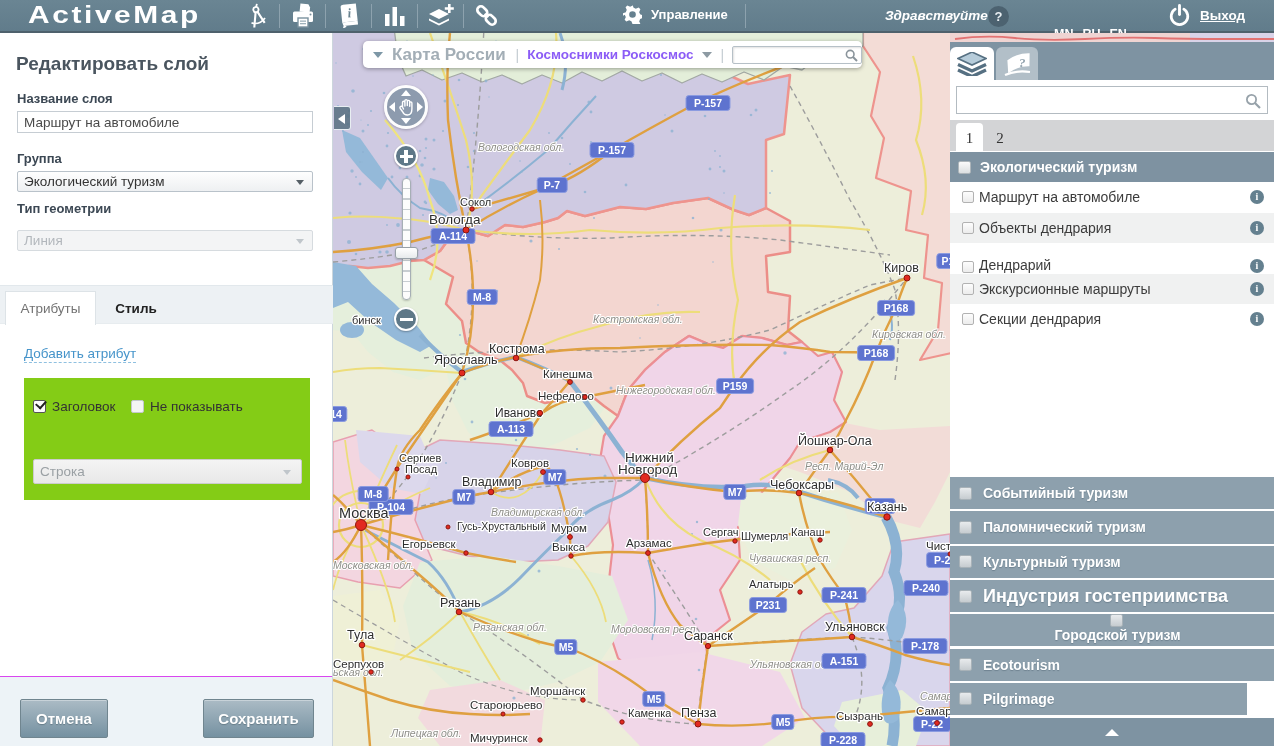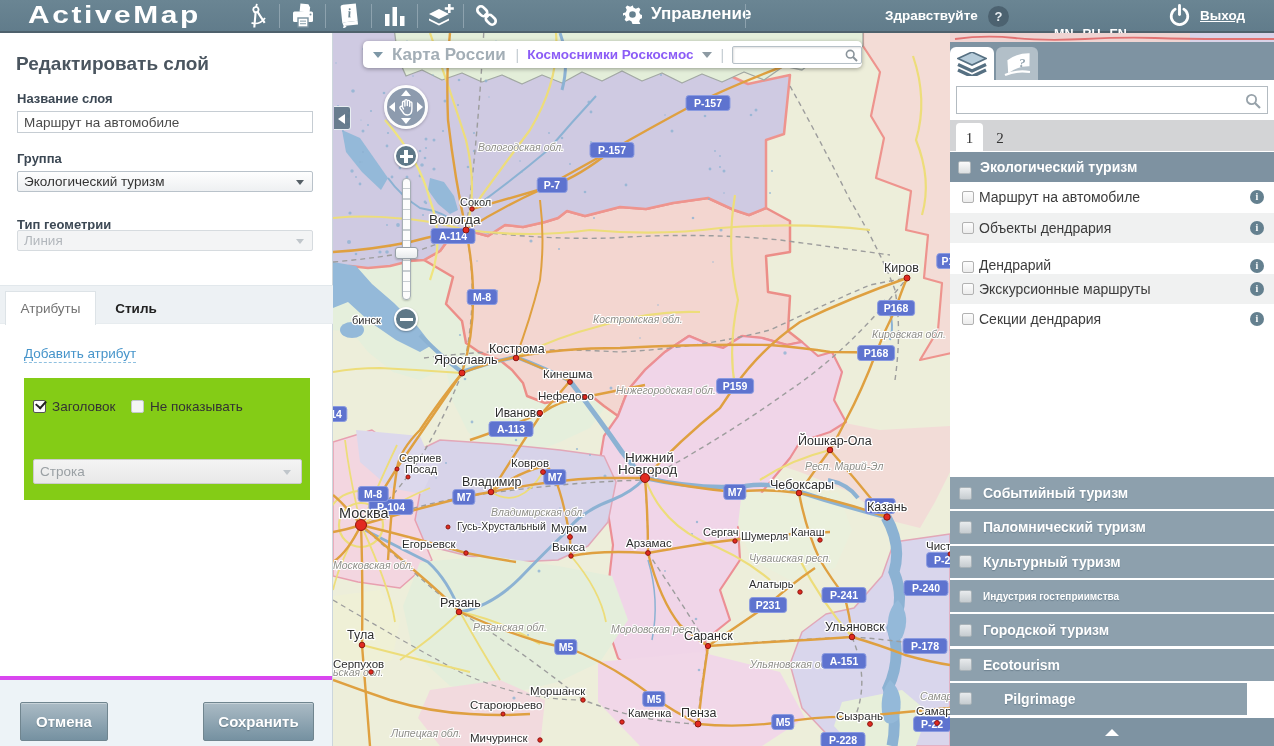--- a/index.html
+++ b/index.html
@@ -1,24 +1,24 @@
 <!DOCTYPE html>
 <html><head><meta charset="utf-8">
 <style>
 html,body{margin:0;padding:0;width:1274px;height:746px;overflow:hidden;font-family:"Liberation Sans",sans-serif;background:#fff;}
 *{box-sizing:border-box;}
 .topbar{position:absolute;left:0;top:0;width:1274px;height:33px;background:linear-gradient(#6a8593,#617c8b);border-bottom:2px solid #4e616c;display:flex;align-items:center;}
 .logo{color:#fff;font-size:23px;font-weight:bold;margin-left:28px;letter-spacing:2px;transform:scaleX(1.30);transform-origin:0 50%;}
 .tb-icons{display:flex;align-items:center;position:absolute;left:234px;top:0;height:31px;}
 .tb-ic{width:45px;height:31px;display:flex;align-items:center;justify-content:center;}
 .tb-sep{width:1px;height:24px;background:#8da2ae;}
-.manage{position:absolute;left:623px;top:0;height:28px;display:flex;align-items:center;color:#fff;font-weight:bold;font-size:17px;}
+.manage{position:absolute;left:623px;top:0;height:28px;display:flex;align-items:center;color:#fff;font-weight:bold;font-size:13px;}
 .manage svg{margin-right:9px;}
 .tb-sep2{position:absolute;left:745px;top:4px;width:1px;height:24px;background:#8da2ae;}
-.greet{position:absolute;left:885px;top:0;height:31px;display:flex;align-items:center;color:#fff;font-weight:bold;font-size:13.5px;}
+.greet{position:absolute;left:885px;top:0;height:31px;display:flex;align-items:center;color:#fff;font-weight:bold;font-size:13.5px;font-style:italic;}
 .qcirc{position:absolute;left:988px;top:6px;width:21px;height:21px;border-radius:50%;background:#4c6270;color:#e8eef2;font-weight:bold;font-size:13px;text-align:center;line-height:21px;}
 .langs{position:absolute;left:1054px;top:0;height:41px;display:flex;align-items:flex-end;gap:9px;}
 .langs a{color:#fff;font-weight:bold;font-size:12.5px;text-decoration:underline;}
 .exit{position:absolute;left:1168px;top:0;height:31px;display:flex;align-items:center;color:#fff;}
 .exit a{color:#fff;font-weight:bold;font-size:13.5px;text-decoration:underline;margin-left:9px;}
 
 .lpanel{position:absolute;left:0;top:33px;width:333px;height:713px;background:#fff;border-right:1px solid #ccd6dc;}
 .lp-title{position:absolute;left:16px;top:20px;font-size:19px;font-weight:bold;color:#4a555f;}
 .lp-label{position:absolute;left:17px;font-size:13px;font-weight:bold;color:#3c4854;}
 .lp-input{position:absolute;left:17px;width:296px;height:22px;border:1px solid #c6cdd3;background:#fff;font-size:13.5px;color:#4a4a4a;padding:0 6px;font-family:"Liberation Sans",sans-serif;display:flex;align-items:center;}
@@ -31,21 +31,21 @@
 .lp-tab2{position:absolute;left:96px;top:5px;width:80px;height:34px;display:flex;align-items:center;justify-content:center;font-size:13.5px;font-weight:bold;color:#222;}
 .lp-link{position:absolute;left:24px;top:313px;font-size:13.5px;color:#4694ca;border-bottom:1px dashed #8fc0e0;padding-bottom:1px;}
 .lp-box{position:absolute;left:24px;top:345px;width:286px;height:122px;background:#84cc16;}
 .cbrow{position:absolute;left:9px;top:21px;display:flex;align-items:center;font-size:13.5px;color:#333;}
 .cb{width:13px;height:13px;border:1px solid #9aa0a5;background:#fcfcfc;border-radius:2px;margin-right:6px;position:relative;}
 .cb.chk{border-color:#555;}
 .cb.chk:after{content:"";position:absolute;left:2px;top:-1px;width:8px;height:5px;border-left:2.5px solid #222;border-bottom:2.5px solid #222;transform:rotate(-48deg);}
 .cb.dim{border-color:#c3c8cc;background:#f4f5f5;}
 .box-input{position:absolute;left:9px;top:47px;width:269px;height:21px;background:#fff;border:1px solid #b6b6b6;font-size:13.5px;color:#444;padding:0 5px;display:flex;align-items:center;}
 .box-select{position:absolute;left:9px;top:81px;width:269px;height:25px;background:linear-gradient(#f4f4f4,#e8e8e8);border:1px solid #cccccc;border-radius:2px;font-size:13.5px;color:#9aa0a4;padding:0 6px;display:flex;align-items:center;}
-.lp-footer{position:absolute;left:0;top:643px;width:332px;height:70px;background:#edf3f7;border-top:4px solid #d946ef;}
+.lp-footer{position:absolute;left:0;top:643px;width:332px;height:70px;background:#edf3f7;border-top:1px solid #d946ef;}
 .btn{position:absolute;top:22px;height:39px;background:linear-gradient(#abbbc5,#7591a1);border:1px solid #70858f;border-radius:2px;color:#fff;font-weight:bold;font-size:15px;display:flex;align-items:center;justify-content:center;box-shadow:inset 0 1px 0 rgba(255,255,255,.35);text-shadow:0 1px 1px rgba(70,90,100,.5);}
 </style></head>
 <body>
 <div class="topbar">
  <div class="logo">ActiveMap</div>
  <div class="tb-icons">
   <div class="tb-ic">
         <svg width="28" height="28" viewBox="0 0 28 28">
           <g transform="rotate(-14 14 14)" stroke="#fff" stroke-width="2.1" fill="none">
             <circle cx="14.5" cy="7.5" r="2.6" stroke-width="1.8"></circle>
@@ -130,21 +130,21 @@
       </svg>
       <a>Выход</a>
     </div>
 </div>
 <div class="lpanel">
  <div class="lp-title">Редактировать слой</div>
  <div class="lp-label" style="top:58px;">Название слоя</div>
  <div class="lp-input" style="top:78px;">Маршрут на автомобиле</div>
  <div class="lp-label" style="top:118px;">Группа</div>
  <div class="lp-select" style="top:138px;">Экологический туризм<span class="arr"></span></div>
- <div class="lp-label" style="top:184px;text-align:center;">Тип геометрии</div>
+ <div class="lp-label" style="top:168px;text-align:center;">Тип геометрии</div>
  <div class="lp-select dis" style="top:197px;">Линия<span class="arr dis"></span></div>
  <div class="lp-tabs">
    <div class="lp-tab1">Атрибуты</div>
    <div class="lp-tab2">Стиль</div>
  </div>
  <div class="lp-link">Добавить атрибут</div>
  <div class="lp-box">
    <div class="cbrow"><span class="cb chk"></span>Заголовок&nbsp;&nbsp;<span class="cb dim" style="margin-left:8px;"></span>Не показывать</div>
    <div class="box-select">Строка<span class="arr dis" style="top:10px;right:10px;"></span></div>
  </div>
@@ -672,29 +672,29 @@
  <div style="position:absolute;left:0;top:469.3px;width:324px;height:32.3px;background:#8da0ad;display:flex;align-items:center;">
    <span style="width:13px;height:13px;margin-left:9px;background:linear-gradient(#e8ebed,#c6ccd0);border:1px solid #a8b2b8;border-radius:2px;"></span>
    <span style="margin-left:11px;color:#fff;font-weight:bold;font-size:14px;text-shadow:0 1px 1px rgba(90,110,125,.6);">Паломнический туризм</span>
  </div>
  <div style="position:absolute;left:0;top:503.6px;width:324px;height:32.3px;background:#8da0ad;display:flex;align-items:center;">
    <span style="width:13px;height:13px;margin-left:9px;background:linear-gradient(#e8ebed,#c6ccd0);border:1px solid #a8b2b8;border-radius:2px;"></span>
    <span style="margin-left:11px;color:#fff;font-weight:bold;font-size:14px;text-shadow:0 1px 1px rgba(90,110,125,.6);">Культурный туризм</span>
  </div>
  <div style="position:absolute;left:0;top:537.9px;width:324px;height:32.3px;background:#8da0ad;display:flex;align-items:center;">
    <span style="width:13px;height:13px;margin-left:9px;background:linear-gradient(#e8ebed,#c6ccd0);border:1px solid #a8b2b8;border-radius:2px;"></span>
-   <span style="margin-left:11px;color:#fff;font-weight:bold;font-size:10px;text-shadow:0 1px 1px rgba(90,110,125,.6);">Индустрия гостеприимства</span>
- </div>
- <div style="position:absolute;left:0;top:572.1999999999999px;width:324px;height:32.3px;background:#8da0ad;display:flex;align-items:center;">
+   <span style="margin-left:11px;color:#fff;font-weight:bold;font-size:18px;text-shadow:0 1px 1px rgba(90,110,125,.6);">Индустрия гостеприимства</span>
+ </div>
+ <div style="position:absolute;left:0;top:572.1999999999999px;width:324px;height:32.3px;background:#8da0ad;display:flex;align-items:center;flex-direction:column;">
    <span style="width:13px;height:13px;margin-left:9px;background:linear-gradient(#e8ebed,#c6ccd0);border:1px solid #a8b2b8;border-radius:2px;"></span>
    <span style="margin-left:11px;color:#fff;font-weight:bold;font-size:14px;text-shadow:0 1px 1px rgba(90,110,125,.6);">Городской туризм</span>
  </div>
  <div style="position:absolute;left:0;top:606.4999999999999px;width:324px;height:32.3px;background:#8da0ad;display:flex;align-items:center;">
    <span style="width:13px;height:13px;margin-left:9px;background:linear-gradient(#e8ebed,#c6ccd0);border:1px solid #a8b2b8;border-radius:2px;"></span>
    <span style="margin-left:11px;color:#fff;font-weight:bold;font-size:14px;text-shadow:0 1px 1px rgba(90,110,125,.6);">Ecotourism</span>
  </div>
- <div style="position:absolute;left:0;top:640.7999999999998px;width:297px;height:32.3px;background:#8da0ad;display:flex;align-items:center;gap:21px;">
+ <div style="position:absolute;left:0;top:640.7999999999998px;width:297px;height:32.3px;background:#8da0ad;display:flex;align-items:center;">
    <span style="width:13px;height:13px;margin-left:9px;background:linear-gradient(#e8ebed,#c6ccd0);border:1px solid #a8b2b8;border-radius:2px;"></span>
    <span style="margin-left:11px;color:#fff;font-weight:bold;font-size:14px;text-shadow:0 1px 1px rgba(90,110,125,.6);">Pilgrimage</span>
  </div>
  <div style="position:absolute;left:0;top:676px;width:324px;height:28px;background:#7e93a2;">
    <span style="position:absolute;left:155px;top:11px;width:0;height:0;border-left:7px solid transparent;border-right:7px solid transparent;border-bottom:7px solid #fff;"></span>
  </div>
 </div>
 </body></html>

